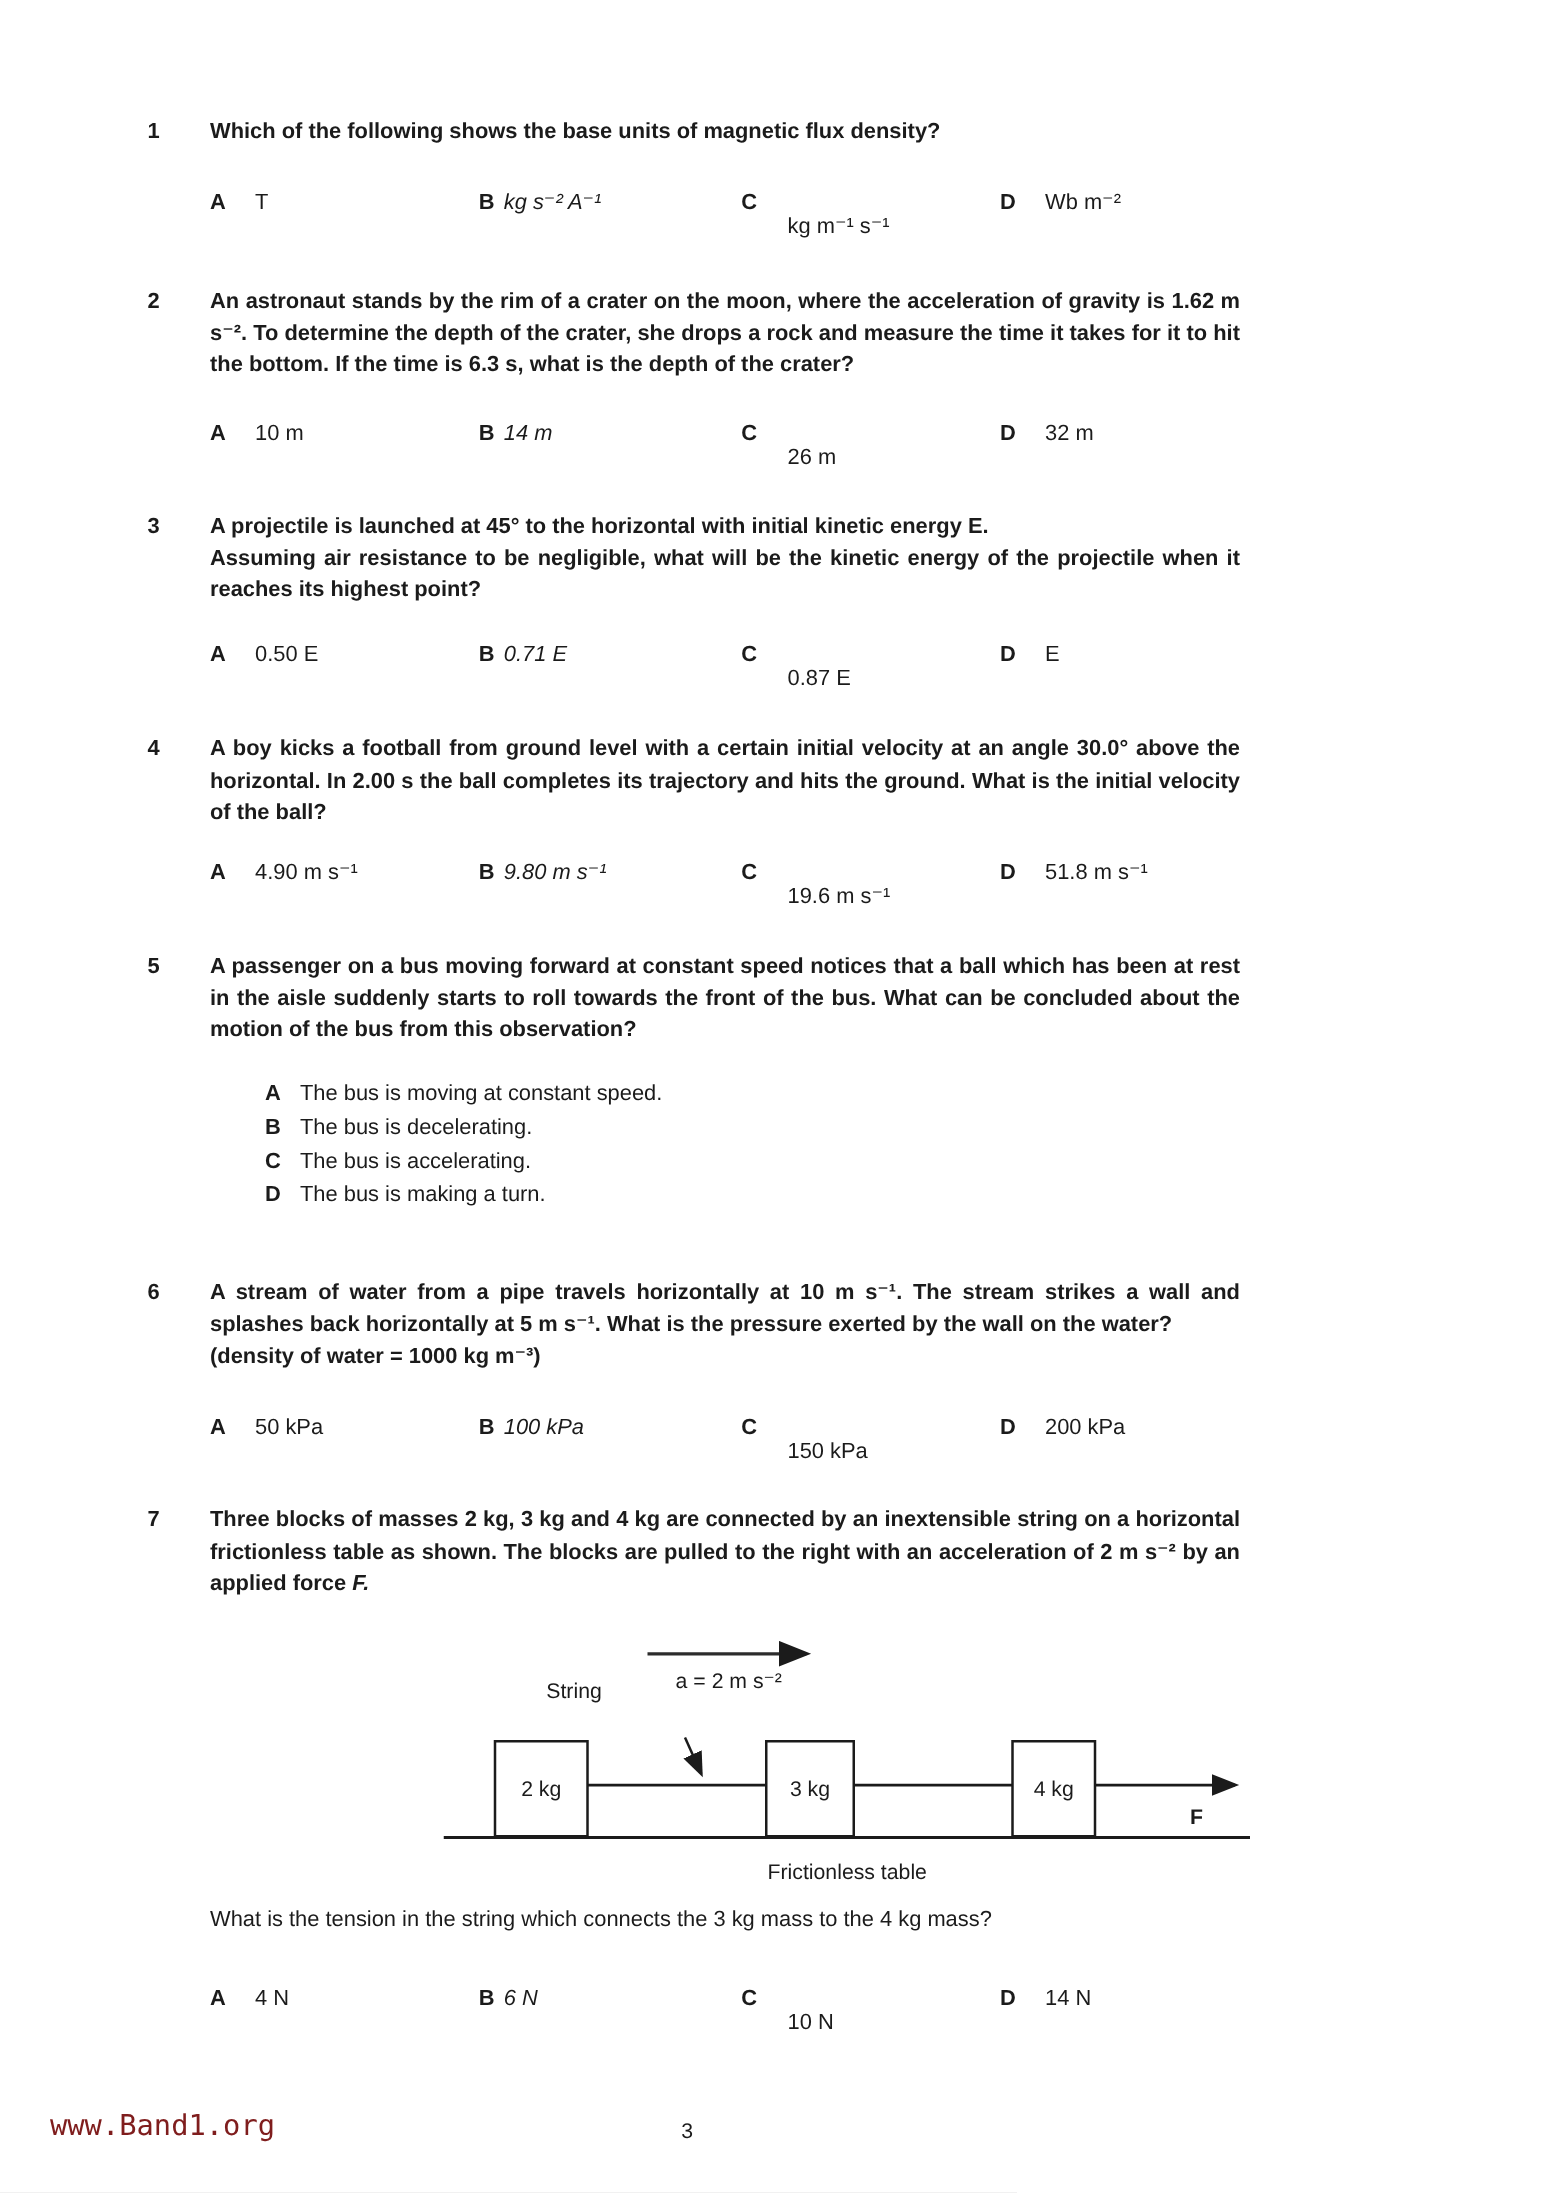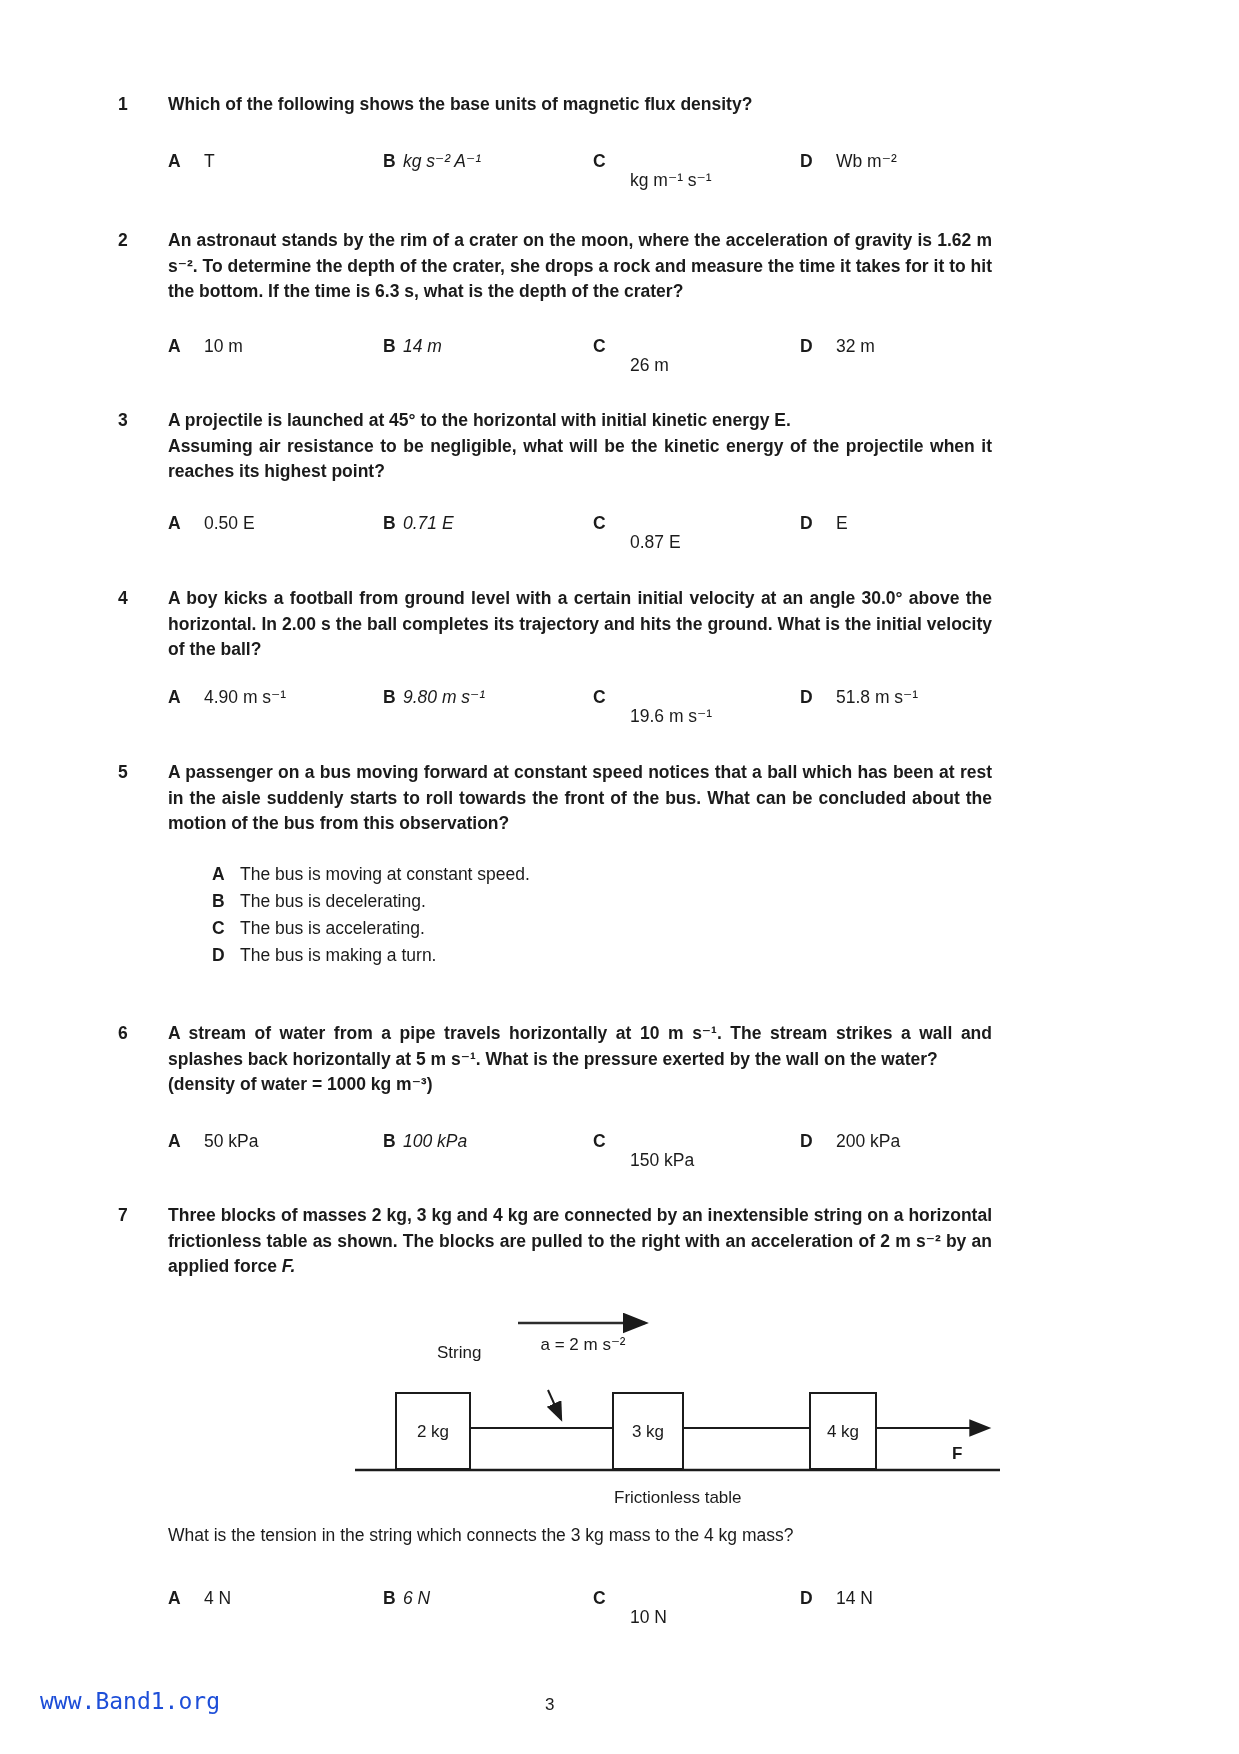--- a/index.html
+++ b/index.html
@@ -25,21 +25,21 @@
   .pB{left:265px;} .pBv{left:285px;font-style:italic;}
   .pC{left:475px;} .pCv{left:512px;margin-top:19px;}
   .pD{left:682px;} .pDv{left:718px;}
   .listrow{position:absolute;left:168px;width:824px;white-space:nowrap;line-height:27px;margin-left:44px;}
   .listrow .L{display:inline-block;width:28px;}
   .tension{position:absolute;left:168px;width:824px;line-height:25.5px;}
   .diagram-svg{position:absolute;left:300px;top:1300px;}
   .footer-url{
     position:absolute;left:40px;top:1688px;
     font-family:"DejaVu Sans Mono","Liberation Mono",monospace;
-    font-size:23px;color:#1d4ed8;
+    font-size:23px;color:#7f1d1d;
   }
   .page-num{position:absolute;left:545px;top:1695px;font-size:17px;}
   svg text{font-family:"Liberation Sans","DejaVu Sans",sans-serif;font-size:17px;fill:#1b1b1b;}
 </style>
 </head>
 <body>
 
 <div class="page">
 
   <div class="q" style="top:92px">

